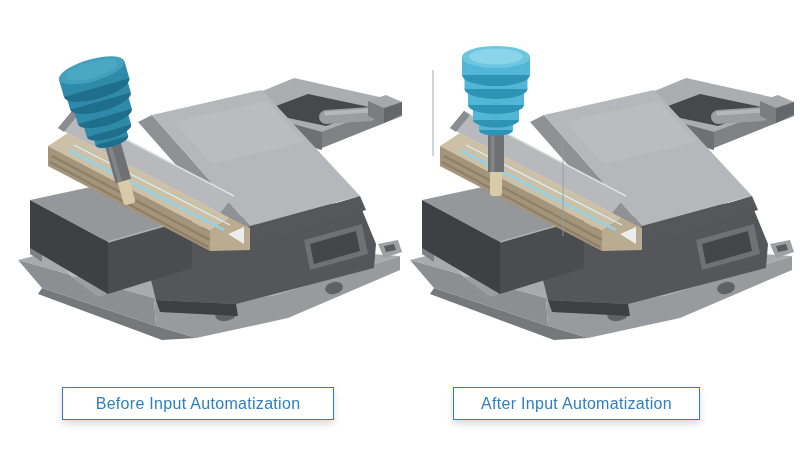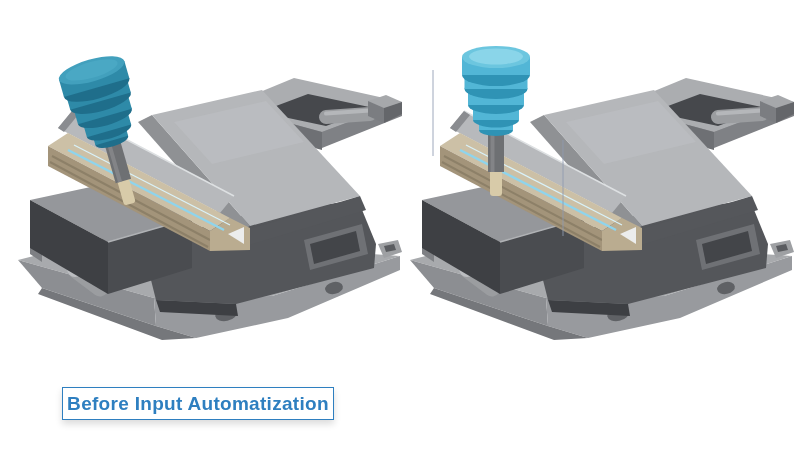--- a/index.html
+++ b/index.html
@@ -18,21 +18,21 @@
     border:1px solid var(--label-border,#2e7fc0);
     background:#ffffff;
     display:flex;align-items:center;justify-content:center;
     box-shadow:0 4px 7px rgba(0,0,0,0.14);
     box-sizing:border-box;
   }
   .caption--before{left:62px;width:272px;}
   .caption--after{left:453px;width:247px;}
   .caption span{
     color:var(--label-color,#2e7fc0);
-    font-size:19px;letter-spacing:0.3px;white-space:nowrap;font-weight:bold;
+    font-size:16px;letter-spacing:0.3px;white-space:nowrap;
   }
 
   
   .guides line{stroke:var(--guide-color,#8e9ab0);stroke-width:1;opacity:0.85;}
 </style>
 </head>
 <body>
 
 <svg width="0" height="0" style="position:absolute" aria-hidden="true">
   <defs>
@@ -146,14 +146,17 @@
         <line x1="37" y1="66" x2="37" y2="152"></line>
         <line x1="167" y1="136" x2="167" y2="232"></line>
       </g>
       <use href="#tool" transform="translate(-18,-22)" style="--c-main: #52b6d6; --c-dark: #2f93b5; --c-light: #8ad5e9; --c-top: #6cc6df;"></use>
     </svg>
   </div>
 
   <div class="caption caption--before">
     <span>Before Input Automatization</span>
   </div>
+  <div class="caption caption--after">
+    <span>After Input Automatization</span>
+  </div>
 
 </div>
 
 </body></html>

